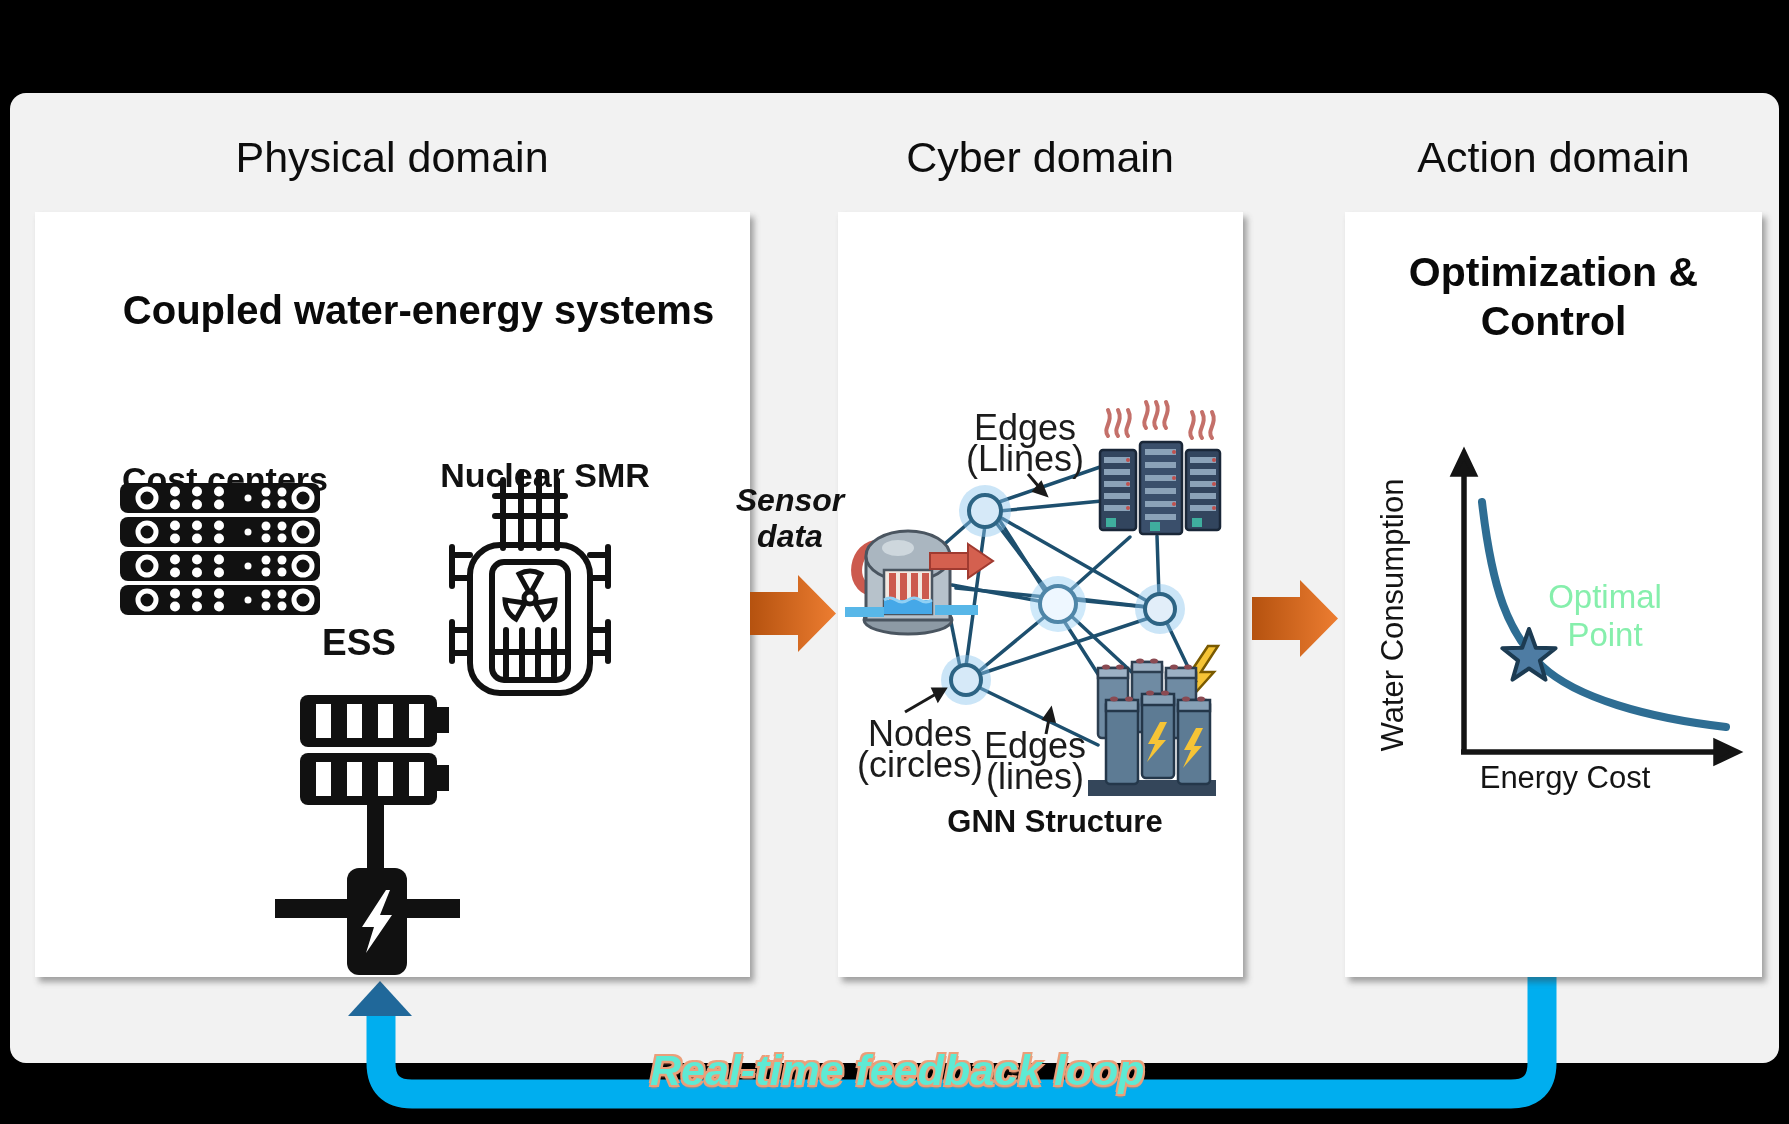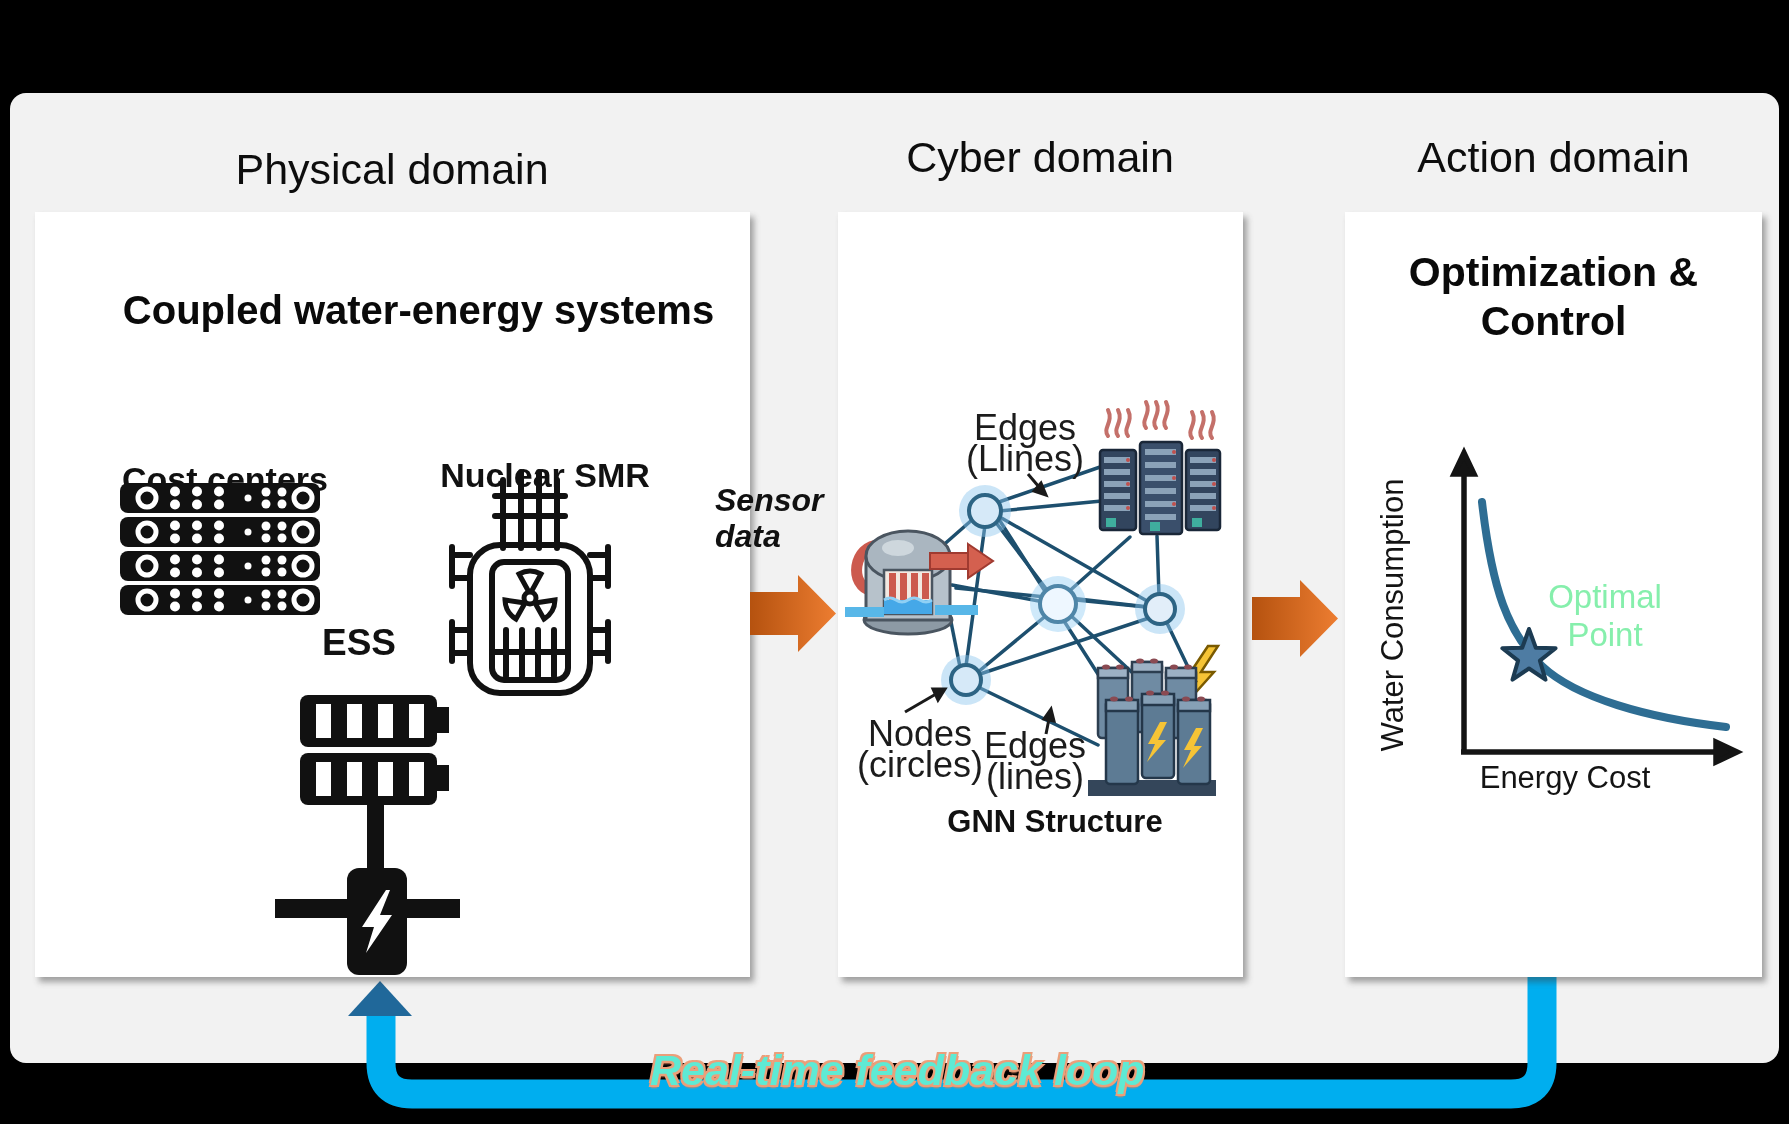--- a/index.html
+++ b/index.html
@@ -7,38 +7,38 @@
          font-family:"Liberation Sans", sans-serif;color:#111;}
   .canvas{position:absolute;left:10px;top:93px;width:1769px;height:970px;
           background:#f2f2f2;border-radius:16px;z-index:0;}
   .panel{position:absolute;top:212px;height:765px;background:#ffffff;
          box-shadow:4px 5px 6px rgba(60,60,60,.45);z-index:2;}
   #panel-physical{left:35px;width:715px;}
   #panel-cyber{left:838px;width:405px;}
   #panel-action{left:1345px;width:417px;}
   .domain-title{position:absolute;top:133px;font-size:43px;font-weight:400;
                 text-align:center;z-index:3;color:#0d0d0d;}
-  #dt-physical{left:142px;width:500px;margin-top:12px;}
+  #dt-physical{left:142px;width:500px;}
   #dt-cyber{left:840px;width:400px;}
   #dt-action{left:1345px;width:417px;}
   .panel-title{position:absolute;font-weight:bold;text-align:center;z-index:3;color:#0a0a0a;}
   #pt-physical{left:35px;top:288px;width:767px;font-size:40px;}
   #pt-cyber{left:838px;top:246px;width:405px;font-size:41px;line-height:48px;}
   #pt-action{left:1345px;top:248px;width:417px;font-size:41px;line-height:49px;}
   .item-label{position:absolute;font-weight:bold;text-align:center;z-index:3;font-size:34px;}
   #lbl-datacenters{left:75px;top:460px;width:300px;}
   #lbl-smr{left:395px;top:456px;width:300px;}
   #lbl-ess{left:259px;top:622px;width:200px;font-size:37px;}
   .annot{position:absolute;z-index:4;text-align:center;font-size:36px;line-height:31px;color:#1c1c1c;}
   #annot-edges-top{left:960px;top:412px;width:130px;}
   #annot-nodes{left:855px;top:718px;width:130px;}
   #annot-edges-bottom{left:975px;top:730px;width:120px;}
   #lbl-gnn{position:absolute;left:905px;top:804px;width:300px;text-align:center;
            font-size:31px;font-weight:bold;z-index:4;}
-  #lbl-sensor{position:absolute;left:715px;top:482px;width:150px;
+  #lbl-sensor{position:absolute;left:715px;top:482px;width:150px;text-align:center;
               font-size:32px;line-height:36px;font-weight:bold;font-style:italic;z-index:4;}
   #lbl-ylabel{position:absolute;left:1233px;top:597px;width:320px;height:36px;
               text-align:center;font-size:31px;z-index:4;transform:rotate(-90deg);color:#141414;}
   #lbl-xlabel{position:absolute;left:1445px;top:760px;width:240px;text-align:center;
               font-size:31px;z-index:4;color:#141414;}
   #lbl-optimal{position:absolute;left:1535px;top:578px;width:140px;text-align:center;
                font-size:33px;line-height:38px;z-index:4;color:#86efac;}
   #lbl-feedback{position:absolute;left:650px;top:1046px;width:640px;text-align:left;
                 font-size:43px;font-weight:bold;font-style:italic;z-index:5;
                 color:#5eead4;

